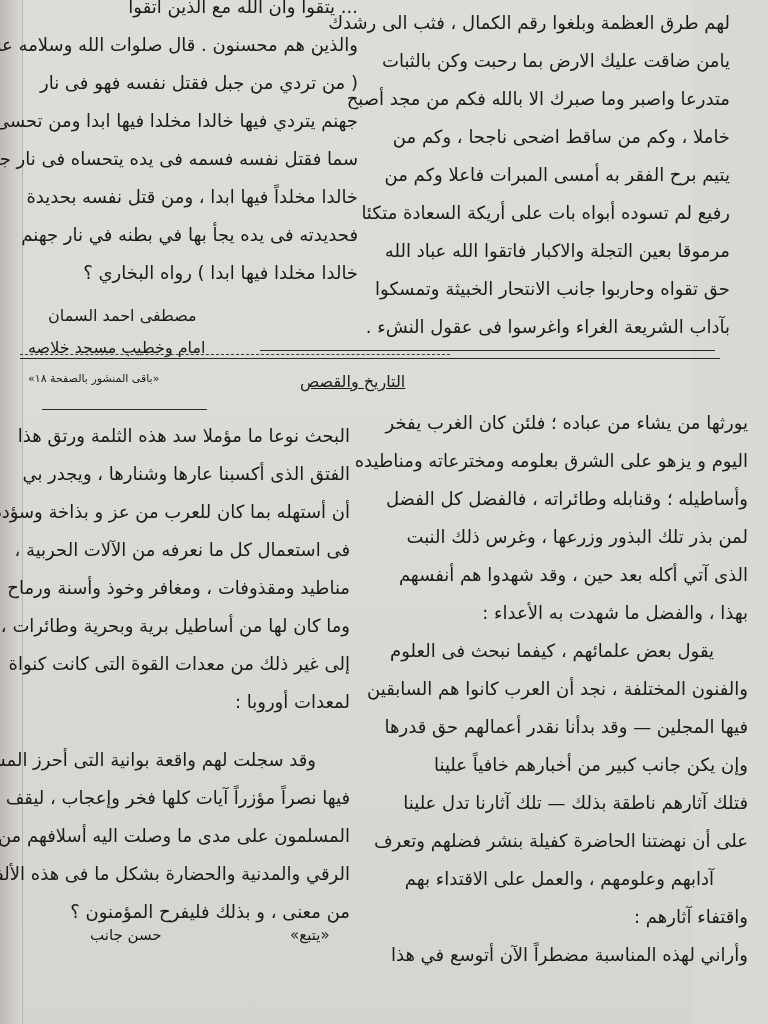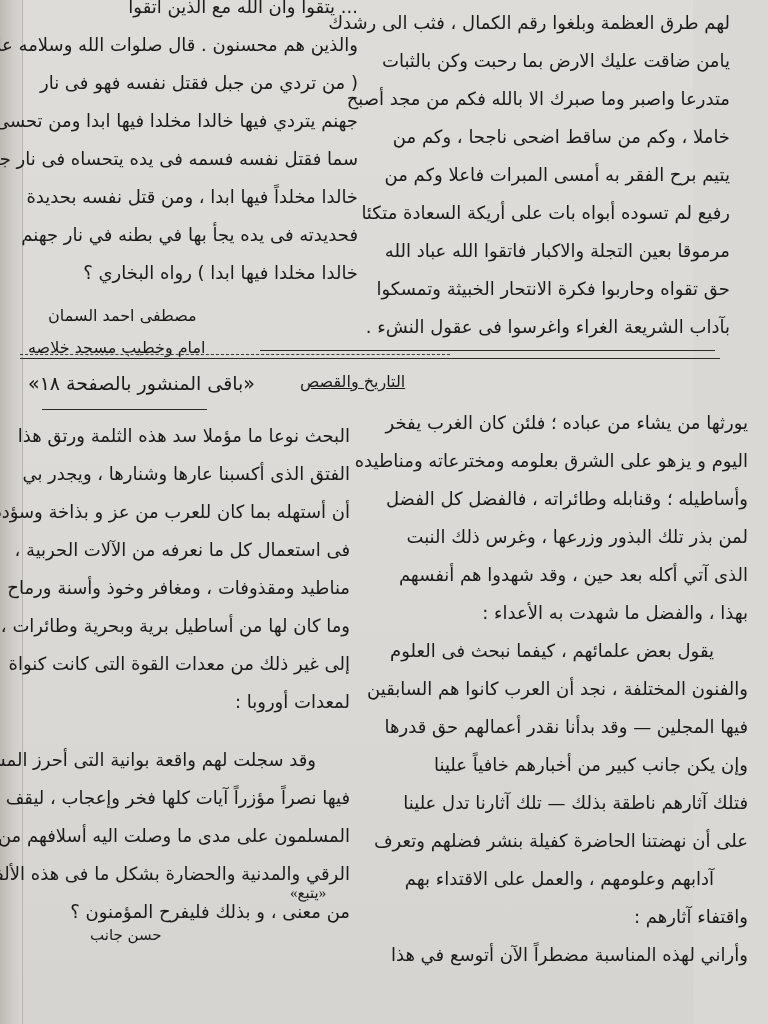--- a/index.html
+++ b/index.html
@@ -34,33 +34,33 @@
   }
   .divider.d1 { top: 354px; left: 20px; width: 430px; border-top: 1.5px dashed #3a3936; }
   .divider.d2 { top: 350px; left: 260px; width: 455px; border-top: 1.5px solid #2b2a28; }
   .divider.d3 { top: 358px; left: 20px; width: 700px; border-top: 1.5px solid #2b2a28; }
   .section-title {
     position: absolute; left: 300px; top: 372px; direction: rtl;
     font-size: 16px; color: #1b1a19; text-decoration: underline;
   }
   .continued {
     position: absolute; left: 28px; top: 372px; direction: rtl;
-    font-size: 19px; color: #1b1a19;
+    font-size: 11px; color: #1b1a19;
   }
   .continued-rule {
     position: absolute; left: 42px; top: 409px; width: 165px;
     border-top: 1.5px solid #2b2a28;
   }
   .bottom-left { left: 40px; top: 402px; width: 310px; margin-top: 15px; }
   .bottom-right { left: 408px; top: 404px; width: 340px; }
   .indent { padding-right: 34px; }
   .gap { height: 20px; }
   .to-follow {
-    position: absolute; left: 290px; top: 884px; direction: rtl;
-    font-size: 15px; color: #1b1a19; font-family: Liberation Serif, serif;
+    position: absolute; left: 290px; top: 926px; direction: rtl;
+    font-size: 15px; color: #1b1a19;
   }
   .author-bottom {
     position: absolute; left: 90px; top: 926px; direction: rtl;
     font-size: 15px; color: #1b1a19;
   }
 </style>
 </head>
 <body>
 
 <div class="paper">
@@ -80,21 +80,21 @@
   <div class="sig sig-2">امام وخطيب مسجد خلاصه</div>
 
   <div class="col top-right">
     <span class="line">لهم طرق العظمة وبلغوا رقم الكمال ، فثب الى رشدك</span>
     <span class="line">يامن ضاقت عليك الارض بما رحبت وكن بالثبات</span>
     <span class="line">متدرعا واصبر وما صبرك الا بالله فكم من مجد أصبح</span>
     <span class="line">خاملا ، وكم من ساقط اضحى ناجحا ، وكم من</span>
     <span class="line">يتيم برح الفقر به أمسى المبرات فاعلا وكم من</span>
     <span class="line">رفيع لم تسوده أبواه بات على أريكة السعادة متكئا</span>
     <span class="line">مرموقا بعين التجلة والاكبار فاتقوا الله عباد الله</span>
-    <span class="line">حق تقواه وحاربوا فكرة الانتحار الخبيثة وتمسكوا</span>
+    <span class="line">حق تقواه وحاربوا جانب الانتحار الخبيثة وتمسكوا</span>
     <span class="line">بآداب الشريعة الغراء واغرسوا فى عقول النشء .</span>
   </div>
 
   <div class="divider d2"></div>
   <div class="divider d1"></div>
   <div class="divider d3"></div>
 
   <div class="section-title">التاريخ والقصص</div>
   <div class="continued">«باقى المنشور بالصفحة ١٨»</div>
   <div class="continued-rule"></div>

